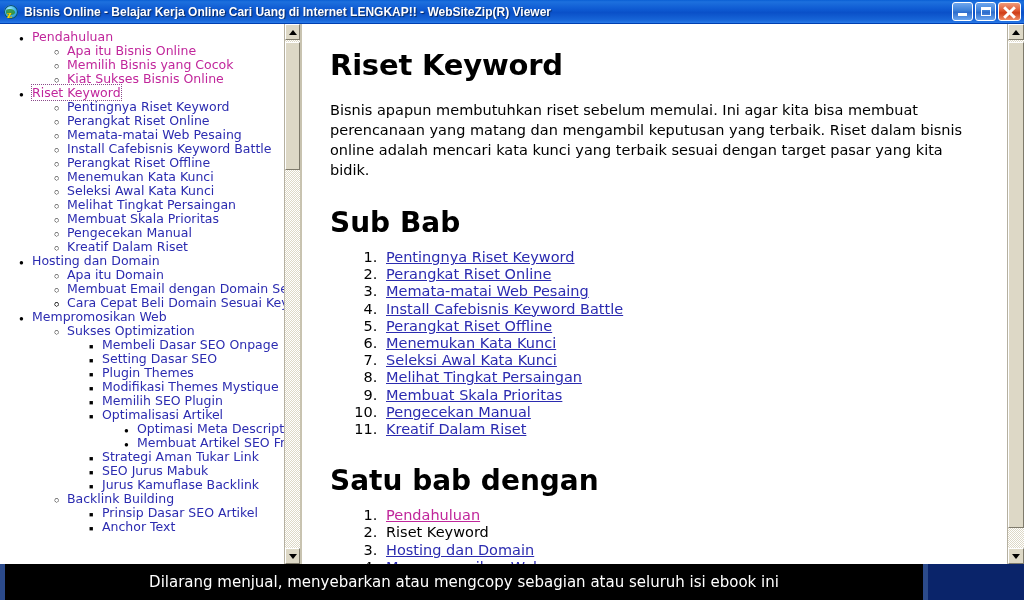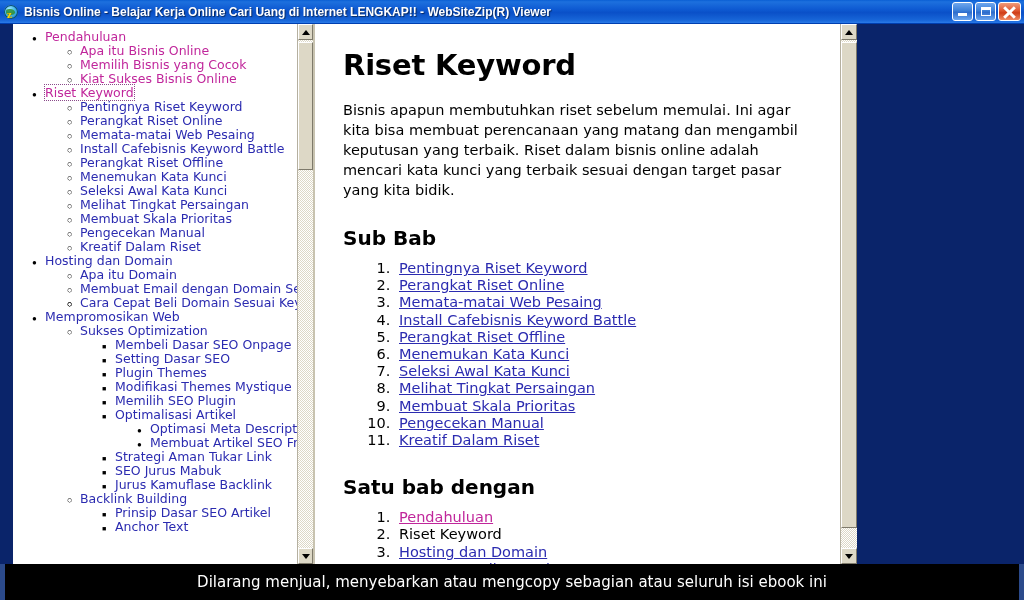--- a/index.html
+++ b/index.html
@@ -130,22 +130,22 @@
     left: 3px; top: 8px;
     width: 15px; height: 3px;
     background: #fff;
   }
   .win-btn.close .x1 { transform: rotate(45deg); }
   .win-btn.close .x2 { transform: rotate(-45deg); }
 
   
   .window-body {
     position: absolute;
-    left: 13px; top: 24px;
-    width: 844px;
+    left: 0; top: 24px;
+    width: 1024px;
     height: 540px;
     background: #d6d2c2;
     box-sizing: border-box;
     display: flex;
   }
 
   
   .left-pane {
     position: relative;
     width: 302px;
@@ -295,21 +295,21 @@
   p.intro {
     font-family: "DejaVu Sans", "Liberation Sans", sans-serif;
     font-size: 14.5px;
     line-height: 20px;
     color: #000;
     margin: 0 0 10px 0;
     max-width: 660px;
   }
   h2.sect {
     font-family: "DejaVu Sans", "Liberation Sans", sans-serif;
-    font-size: 20px;
+    font-size: 28px;
     font-weight: bold;
     color: #000;
     margin: 26px 0 10px 0;
   }
   ol.linklist {
     margin: 8px 0 0 0;
     padding-left: 52px;
     font-family: "DejaVu Sans", "Liberation Sans", sans-serif;
     font-size: 14.5px;
     line-height: 17.2px;
@@ -335,21 +335,21 @@
     box-sizing: border-box;
   }
   .main-sb .sb-arrow { width: 16px; }
   .main-sb .sb-track { width: 16px; }
   .main-sb .sb-thumb { width: 16px; top: 18px; height: 486px; }
 
   
   .footer {
     position: absolute;
     left: 0; top: 564px;
-    width: 1024px;
+    width: 928px;
     height: 36px;
     background: #000000;
     color: #ffffff;
     display: flex;
     align-items: center;
     justify-content: center;
     font-size: 15px;
     font-family: "DejaVu Sans", "Liberation Sans", sans-serif;
     box-sizing: border-box;
   }

